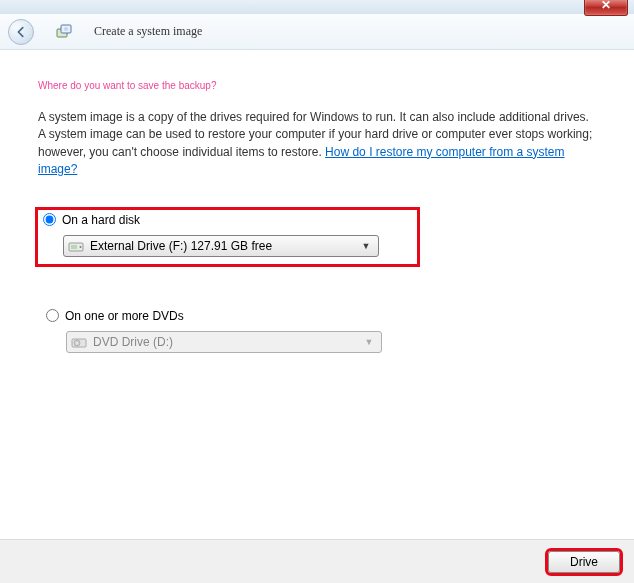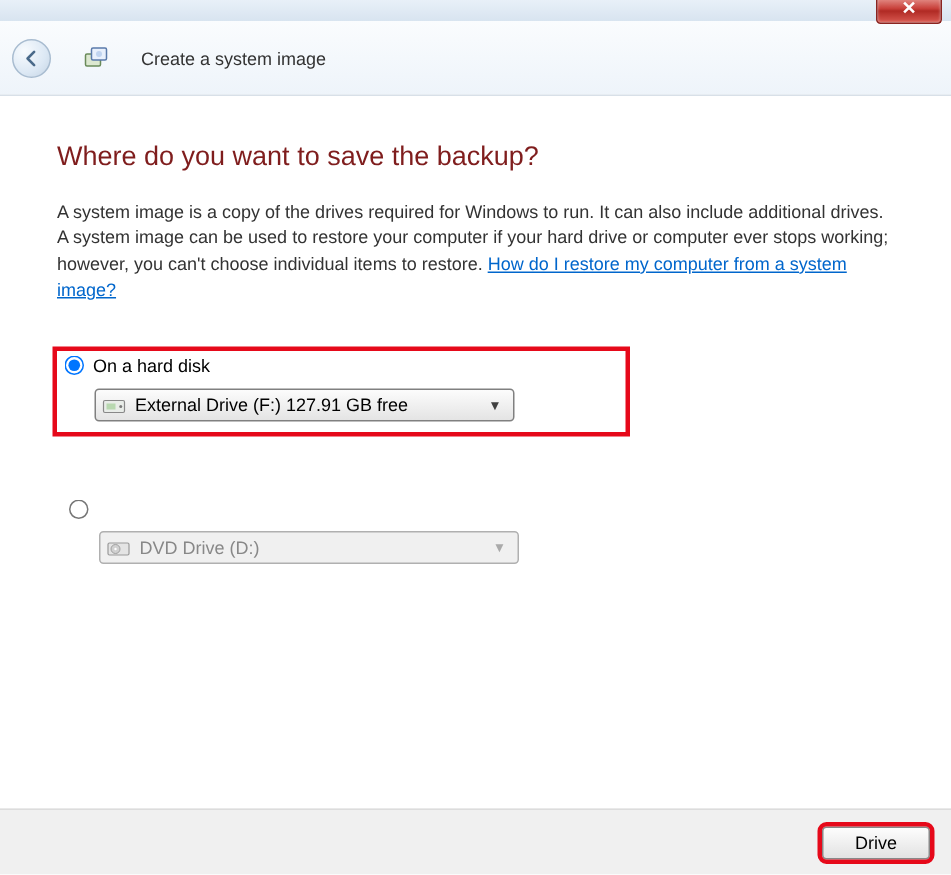--- a/index.html
+++ b/index.html
@@ -31,27 +31,28 @@
     border-radius: 0 0 3px 3px;
     color: #fff;
     font-weight: bold;
     font-size: 12px;
     text-align: center;
     line-height: 14px;
     cursor: pointer;
     box-shadow: inset 0 0 2px rgba(255,255,255,0.5);
   }
   .header {
-    height: 50px;
+    height: 36px;
     background: linear-gradient(to bottom, #fafcfe, #eef4fa);
     border-bottom: 1px solid #d8e0e8;
     display: flex;
     align-items: center;
     padding: 0 8px;
     gap: 21px;
+    font-family: Liberation Serif, serif;
   }
   .back-btn {
     width: 26px;
     height: 26px;
     border-radius: 50%;
     background: radial-gradient(circle at 30% 30%, #f8fbfe, #dce8f4 60%, #c4d4e4);
     border: 1px solid #a8bcd0;
     display: flex;
     align-items: center;
     justify-content: center;
@@ -66,22 +67,22 @@
     justify-content: center;
   }
   .header-title {
     color: #333;
     font-size: 12px;
   }
   .content {
     padding: 30px 38px 20px 38px;
   }
   .page-heading {
-    color: #7f1d1d;
-    font-size: 18px;
+    color: #ec4899;
+    font-size: 10px;
     font-weight: normal;
     margin: 0 0 18px 0;
   }
   .description {
     color: #333;
     line-height: 1.45;
     margin-bottom: 28px;
   }
   .help-link {
     color: #0066cc;
@@ -106,21 +107,21 @@
   }
   .radio-row input[type="radio"] {
     margin: 0;
   }
   .radio-label {
     color: #000;
     cursor: pointer;
   }
   .dropdown {
     margin-left: 20px;
-    width: 280px;
+    width: 316px;
     height: 22px;
     border: 1px solid #808080;
     border-radius: 3px;
     background: linear-gradient(to bottom, #fcfcfc, #e4e4e4);
     display: flex;
     align-items: center;
     padding: 0 4px;
     gap: 6px;
     cursor: pointer;
     position: relative;
@@ -222,20 +223,21 @@
         <circle cx="12.5" cy="8" r="1" fill="#7a7a7a"></circle>
       </svg>
       <span class="dropdown-text">External Drive (F:)  127.91 GB free</span>
       <span class="dropdown-arrow">▼</span>
     </div>
   </div>
 
   <div class="option-block second-block">
     <div class="radio-row">
       <input type="radio" name="dest" style="">
+      <span class="radio-label">On one or more DVDs</span>
     </div>
     <div class="dropdown disabled">
       <svg class="dropdown-icon" viewBox="0 0 16 14">
         <rect x="1" y="4" width="14" height="8" rx="1" fill="#e4e4e4" stroke="#999" stroke-width="0.8"></rect>
         <circle cx="6" cy="8" r="3" fill="#d0d0d0" stroke="#999" stroke-width="0.6"></circle>
         <circle cx="6" cy="8" r="0.8" fill="#fff"></circle>
       </svg>
       <span class="dropdown-text">DVD Drive (D:)</span>
       <span class="dropdown-arrow">▼</span>
     </div>

